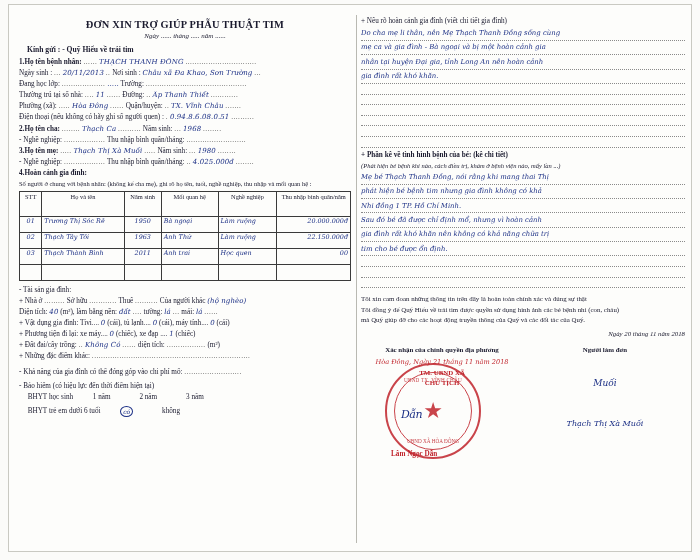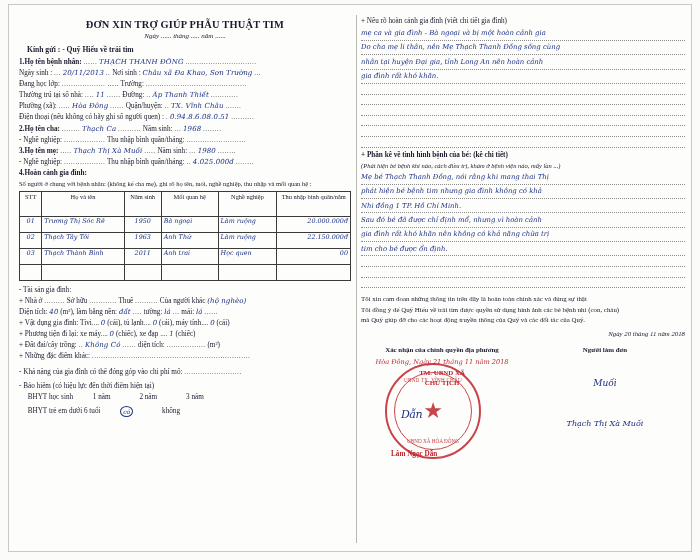--- a/index.html
+++ b/index.html
@@ -499,22 +499,22 @@
         <span>không</span>
       </div>
 
     </div>
 
     <div class="col-right">
 
       <div class="line" style="margin-top:4px;">+ Nêu rõ hoàn cảnh gia đình (viết chi tiết gia đình)</div>
 
       <div class="hand-block">
+        <div class="hand-line">Do cha mẹ li thân, nên Mẹ Thạch Thanh Đồng sống cùng</div>
         <div class="hand-line">mẹ ca và gia đình - Bà ngoại và bị một hoàn cảnh gia</div>
-        <div class="hand-line">Do cha mẹ li thân, nên Mẹ Thạch Thanh Đồng sống cùng</div>
         <div class="hand-line">nhân tại huyện Đại gia, tỉnh Long An nên hoàn cảnh</div>
         <div class="hand-line">gia đình rất khó khăn.</div>
         <div class="blank-line"></div>
         <div class="blank-line"></div>
         <div class="blank-line"></div>
         <div class="blank-line"></div>
         <div class="blank-line"></div>
         <div class="blank-line"></div>
       </div>
 

